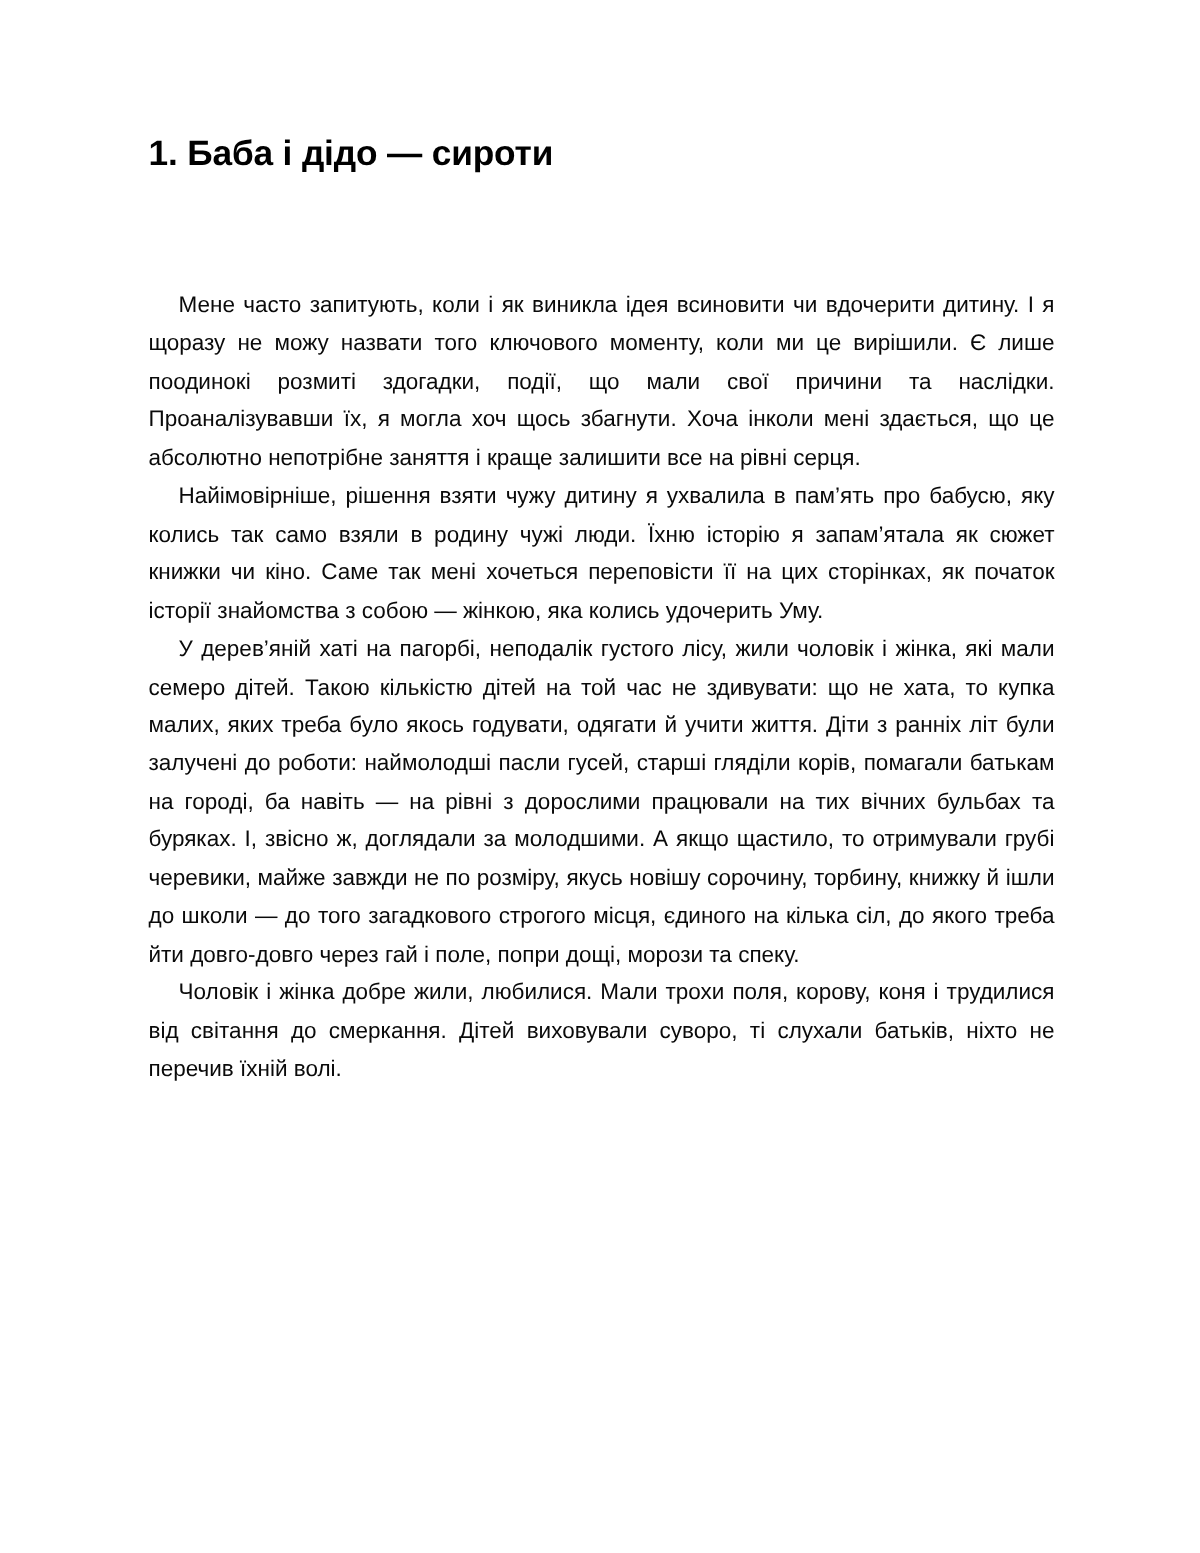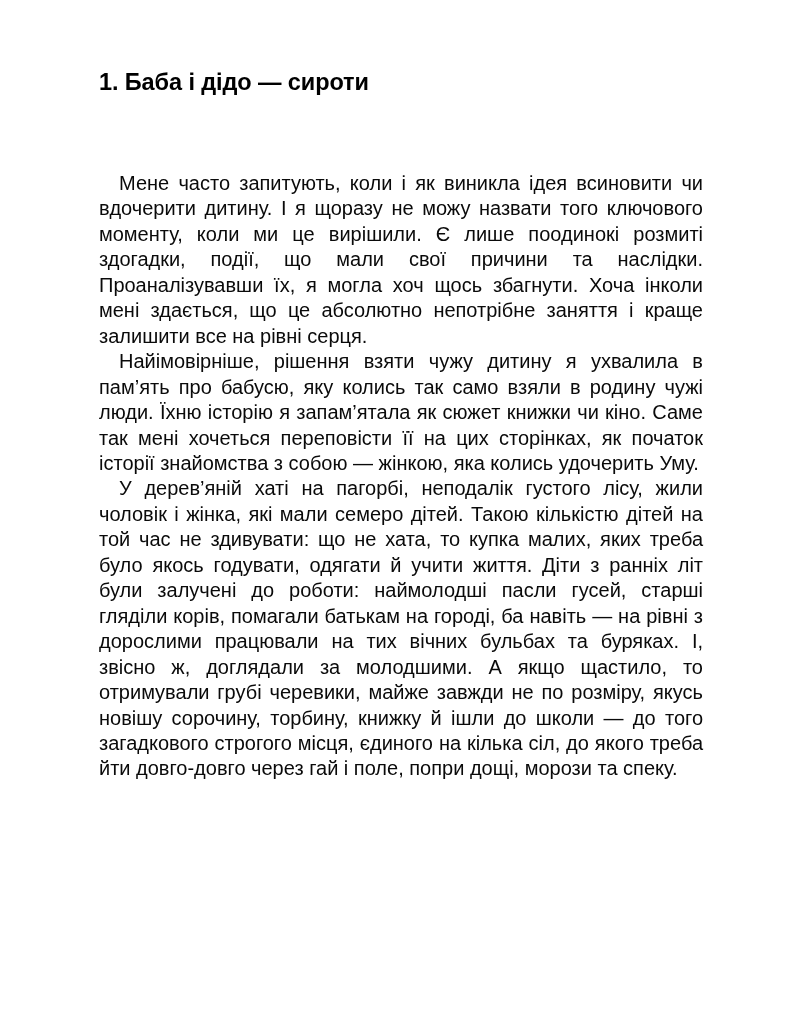--- a/index.html
+++ b/index.html
@@ -24,32 +24,32 @@
     width: 604px;
   }
 
   .chapter-heading {
     font-family: "Liberation Sans", sans-serif;
     font-weight: 700;
     font-size: 23.5px;
     line-height: 28px;
     color: #000000;
     margin: 0;
-    padding-top: 68px;
+    padding-top: 88px;
     letter-spacing: -0.1px;
     white-space: nowrap;
   }
 
   .body-block {
     margin-top: 75px;
   }
 
   p.para {
     font-family: "Liberation Sans", sans-serif;
-    font-size: 20px;
+    font-size: 15px;
     line-height: 25.45px;
     color: #0a0a0a;
     margin: 0;
     text-align: justify;
     text-justify: inter-word;
     text-indent: 20px;
     hyphens: none;
     -webkit-hyphens: none;
     word-spacing: 0px;
   }
@@ -59,16 +59,17 @@
 
 <div class="page">
   <div class="content">
 
     <h1 class="chapter-heading">1. Баба і дідо — сироти</h1>
 
     <div class="body-block">
       <p class="para">Мене часто запитують, коли і як виникла ідея всиновити чи вдочерити дитину. І я щоразу не можу назвати того ключового моменту, коли ми це вирішили. Є лише поодинокі розмиті здогадки, події, що мали свої причини та наслідки. Проаналізувавши їх, я могла хоч щось збагнути. Хоча інколи мені здається, що це абсолютно непотрібне заняття і краще залишити все на рівні серця.</p>
       <p class="para">Найімовірніше, рішення взяти чужу дитину я ухвалила в пам’ять про бабусю, яку колись так само взяли в родину чужі люди. Їхню історію я запам’ятала як сюжет книжки чи кіно. Саме так мені хочеться переповісти її на цих сторінках, як початок історії знайомства з собою — жінкою, яка колись удочерить Уму.</p>
       <p class="para">У дерев’яній хаті на пагорбі, неподалік густого лісу, жили чоловік і жінка, які мали семеро дітей. Такою кількістю дітей на той час не здивувати: що не хата, то купка малих, яких треба було якось годувати, одягати й учити життя. Діти з ранніх літ були залучені до роботи: наймолодші пасли гусей, старші гляділи корів, помагали батькам на городі, ба навіть — на рівні з дорослими працювали на тих вічних бульбах та буряках. І, звісно ж, доглядали за молодшими. А якщо щастило, то отримували грубі черевики, майже завжди не по розміру, якусь новішу сорочину, торбину, книжку й ішли до школи — до того загадкового строгого місця, єдиного на кілька сіл, до якого треба йти довго-довго через гай і поле, попри дощі, морози та спеку.</p>
+      <p class="para">Чоловік і жінка добре жили, любилися. Мали трохи поля, корову, коня і трудилися від світання до смеркання. Дітей виховували суворо, ті слухали батьків, ніхто не перечив їхній волі.</p>
     </div>
 
   </div>
 </div>
 
 </body></html>

